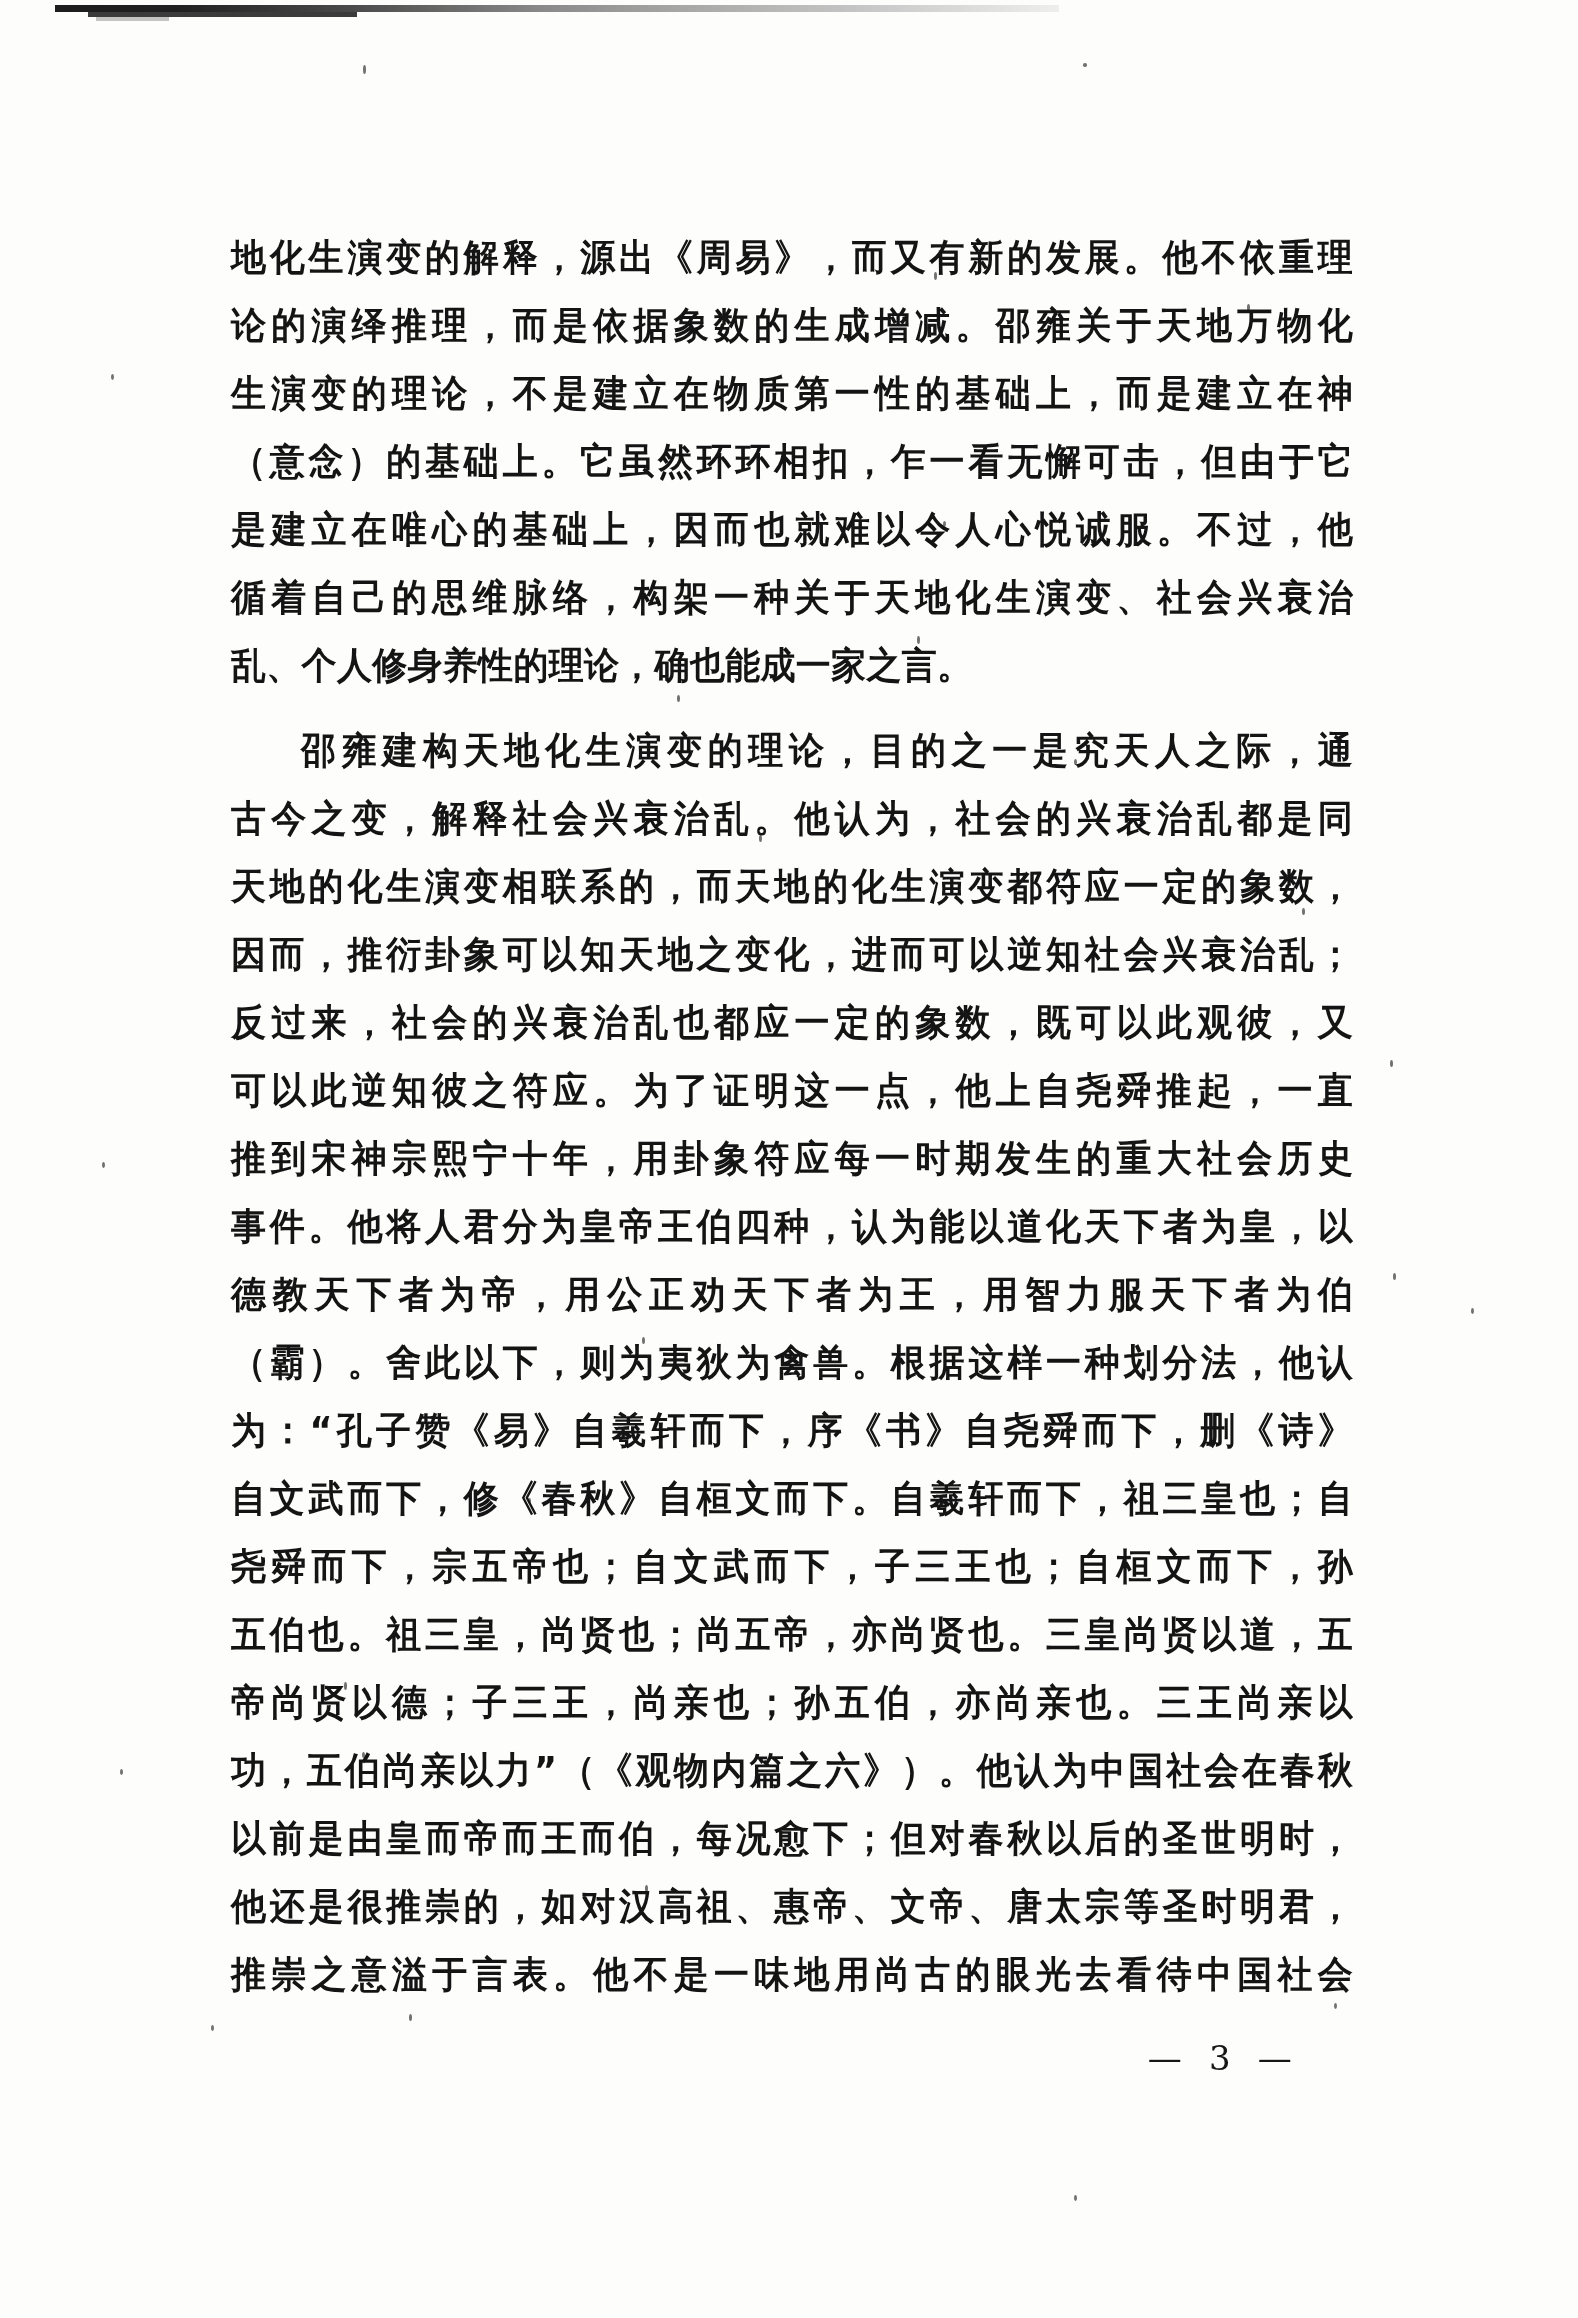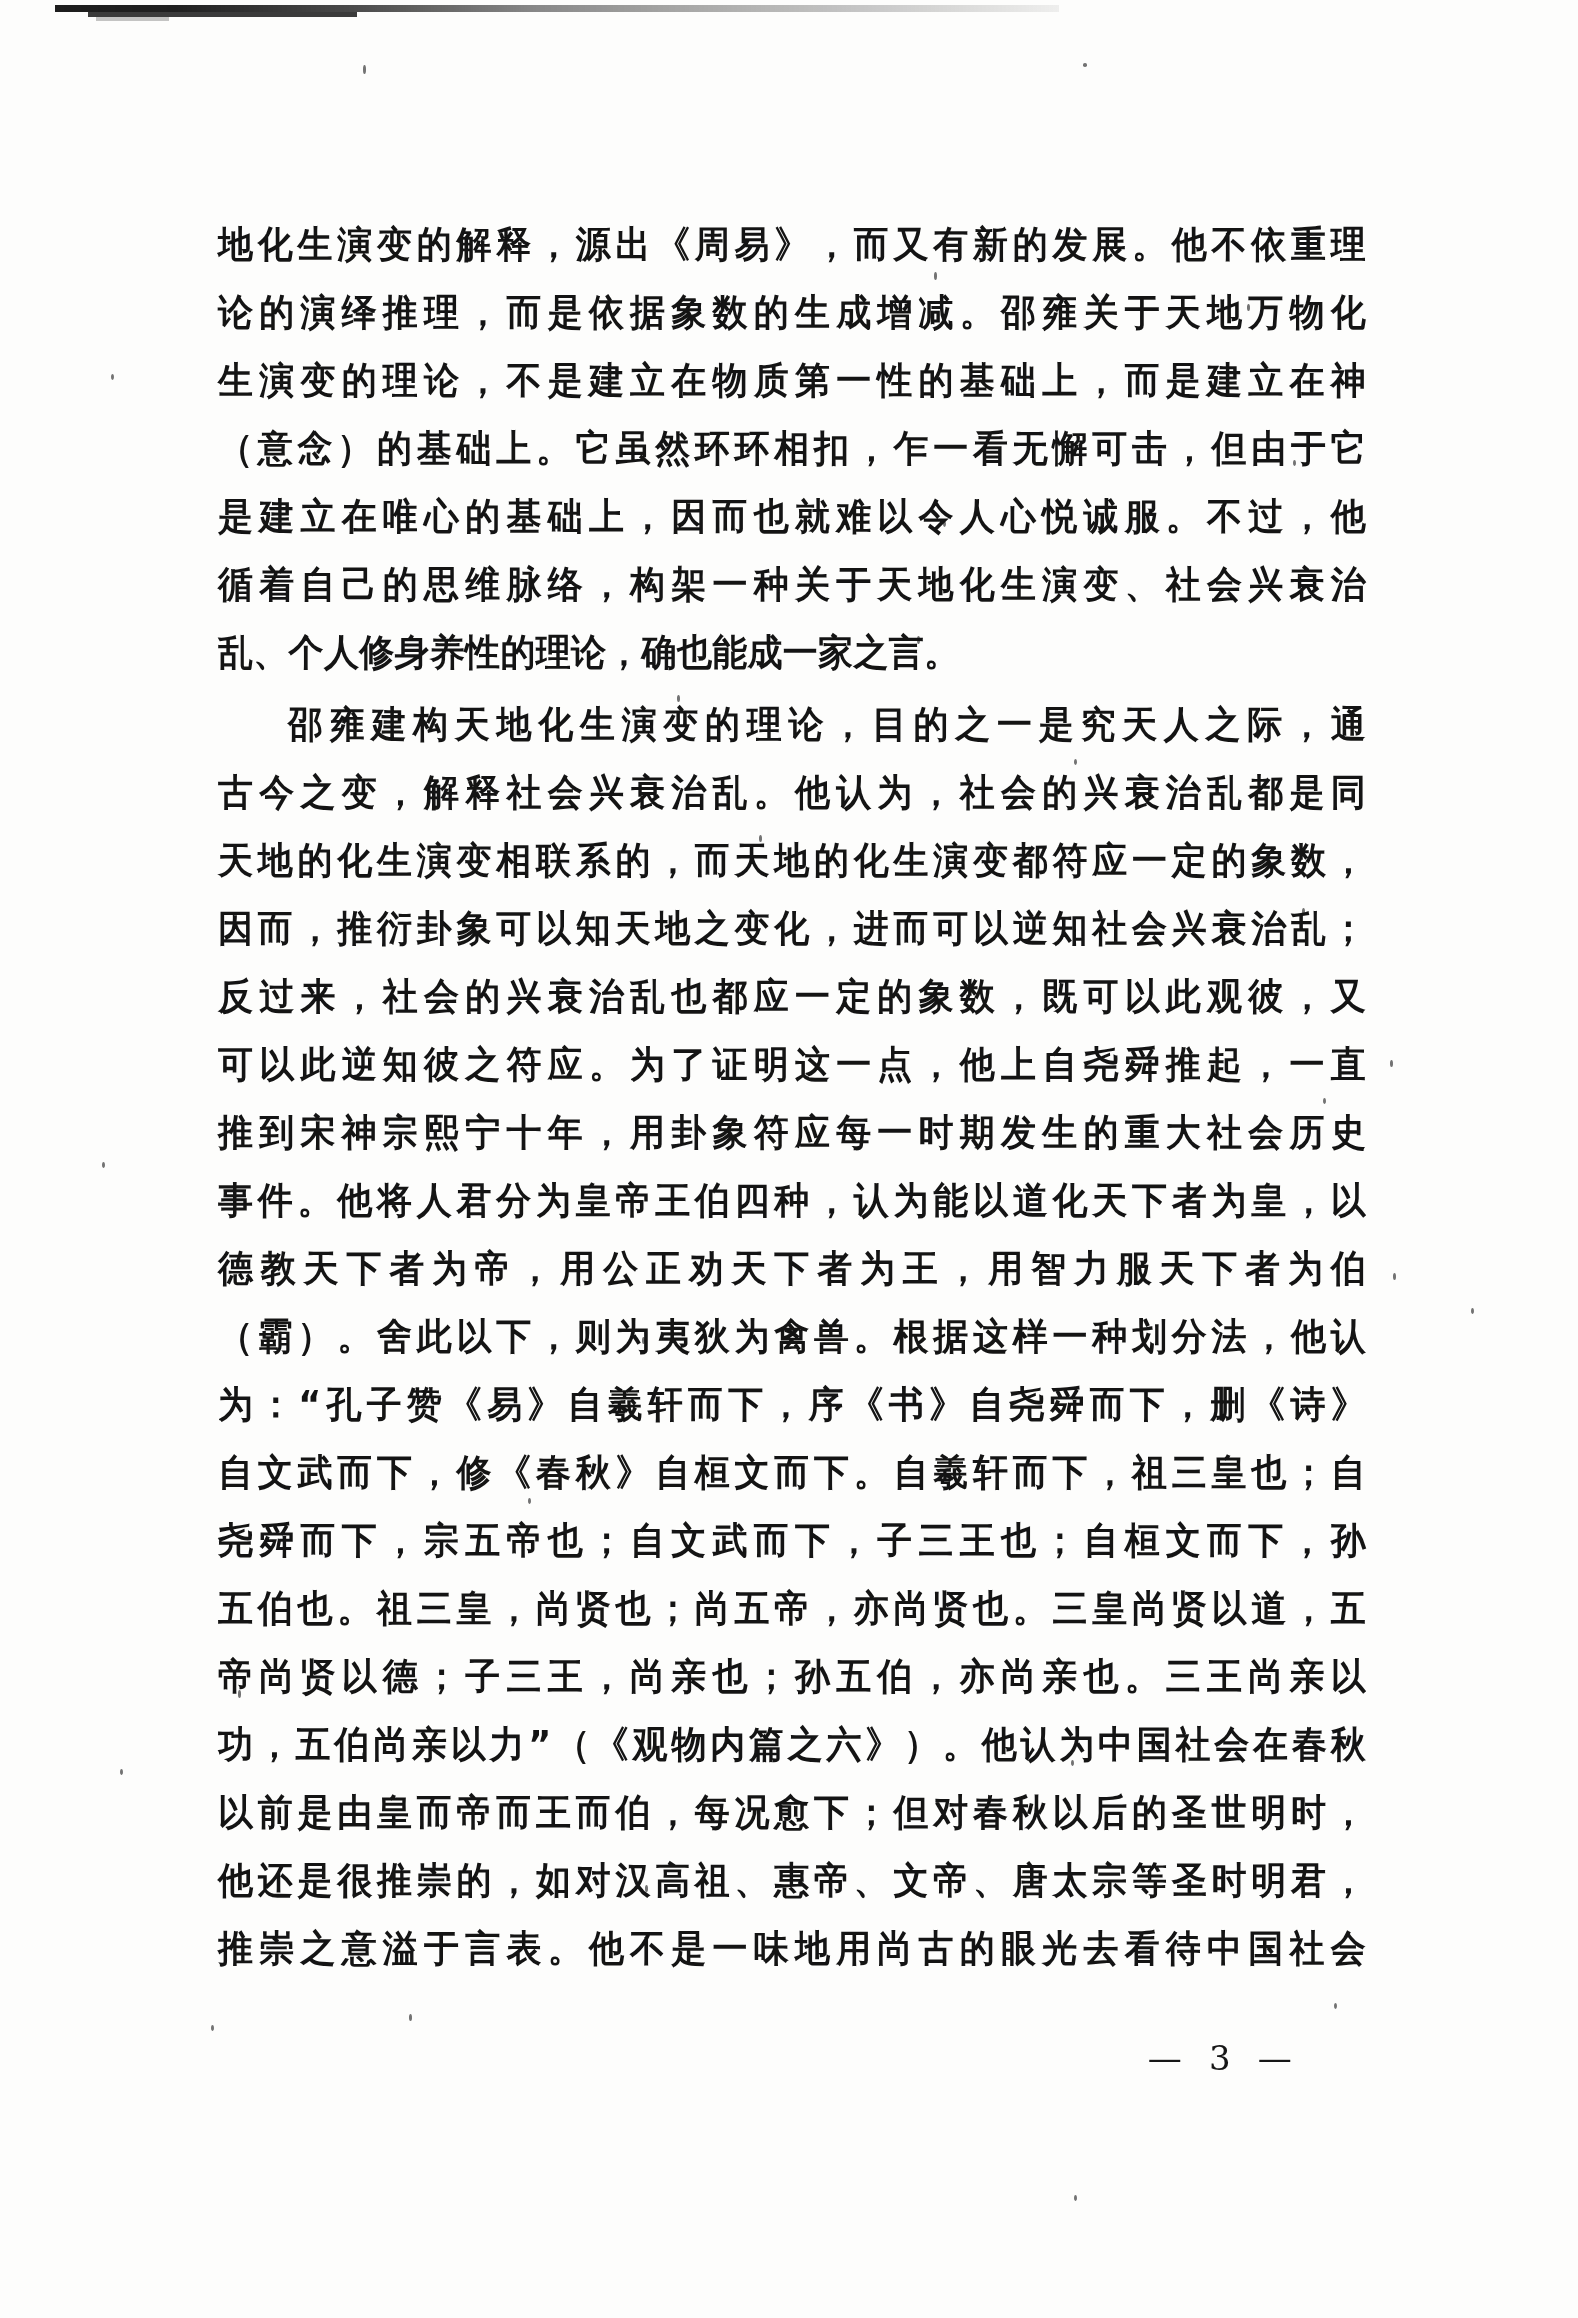--- a/index.html
+++ b/index.html
@@ -61,21 +61,21 @@
 
   
   #textblock {
     position: absolute;
     left: 214px;
     top: 206px;
     width: 1156px;
   }
 
   .para {
-    margin: 4px;
+    margin: 17px;
   }
 
   .line {
     height: 68px;
     line-height: 68px;
     font-size: 35px;
     color: #141414;
     white-space: nowrap;
     font-weight: 700;
     letter-spacing: 0.3px;

